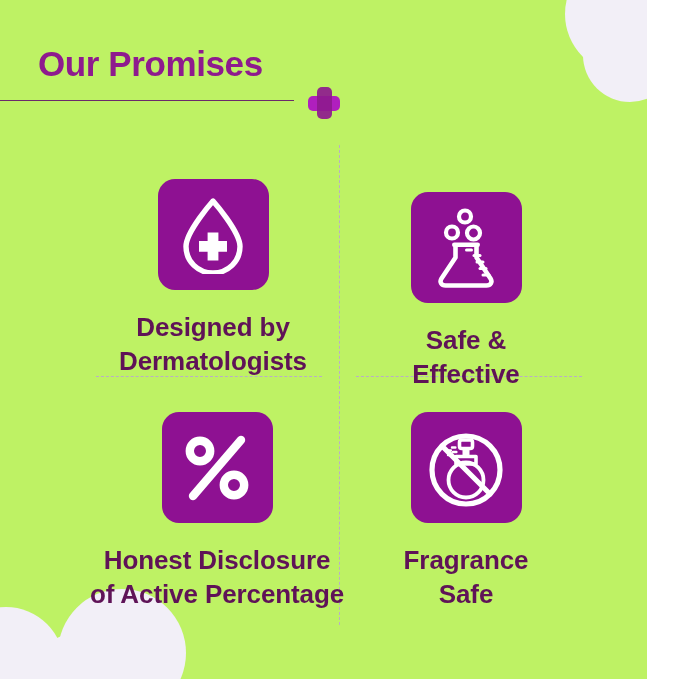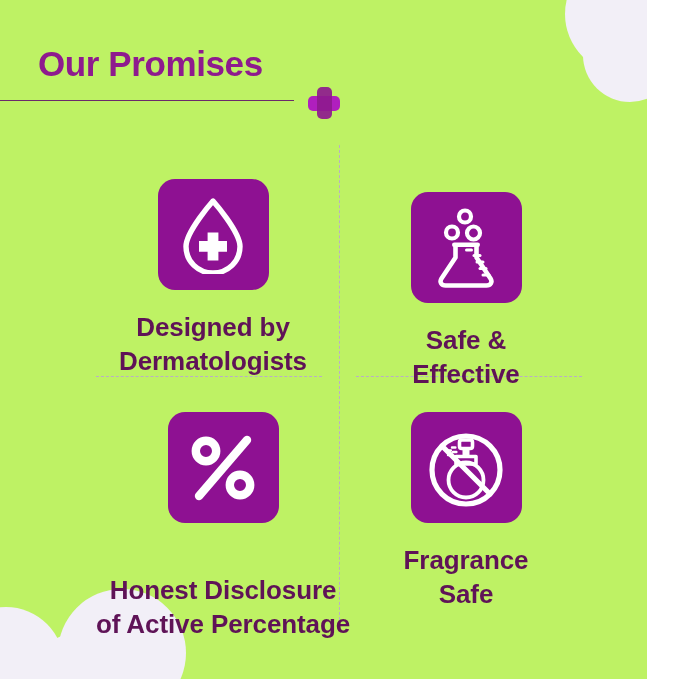--- a/index.html
+++ b/index.html
@@ -120,21 +120,21 @@
 
   .cell {
     position: absolute;
     width: 320px;
     display: flex;
     flex-direction: column;
     align-items: center;
   }
   .cell-0 { left: 53px;  top: 39px; }
   .cell-1 { left: 306px; top: 52px; }
-  .cell-2 { left: 63px;  top: 272px; gap: 30px; }
+  .cell-2 { left: 57px;  top: 272px; }
   .cell-3 { left: 306px; top: 272px; }
 
   .tile {
     width: 111px;
     height: 111px;
     border-radius: 17px;
     background: #8e1192;
     display: flex;
     align-items: center;
     justify-content: center;

